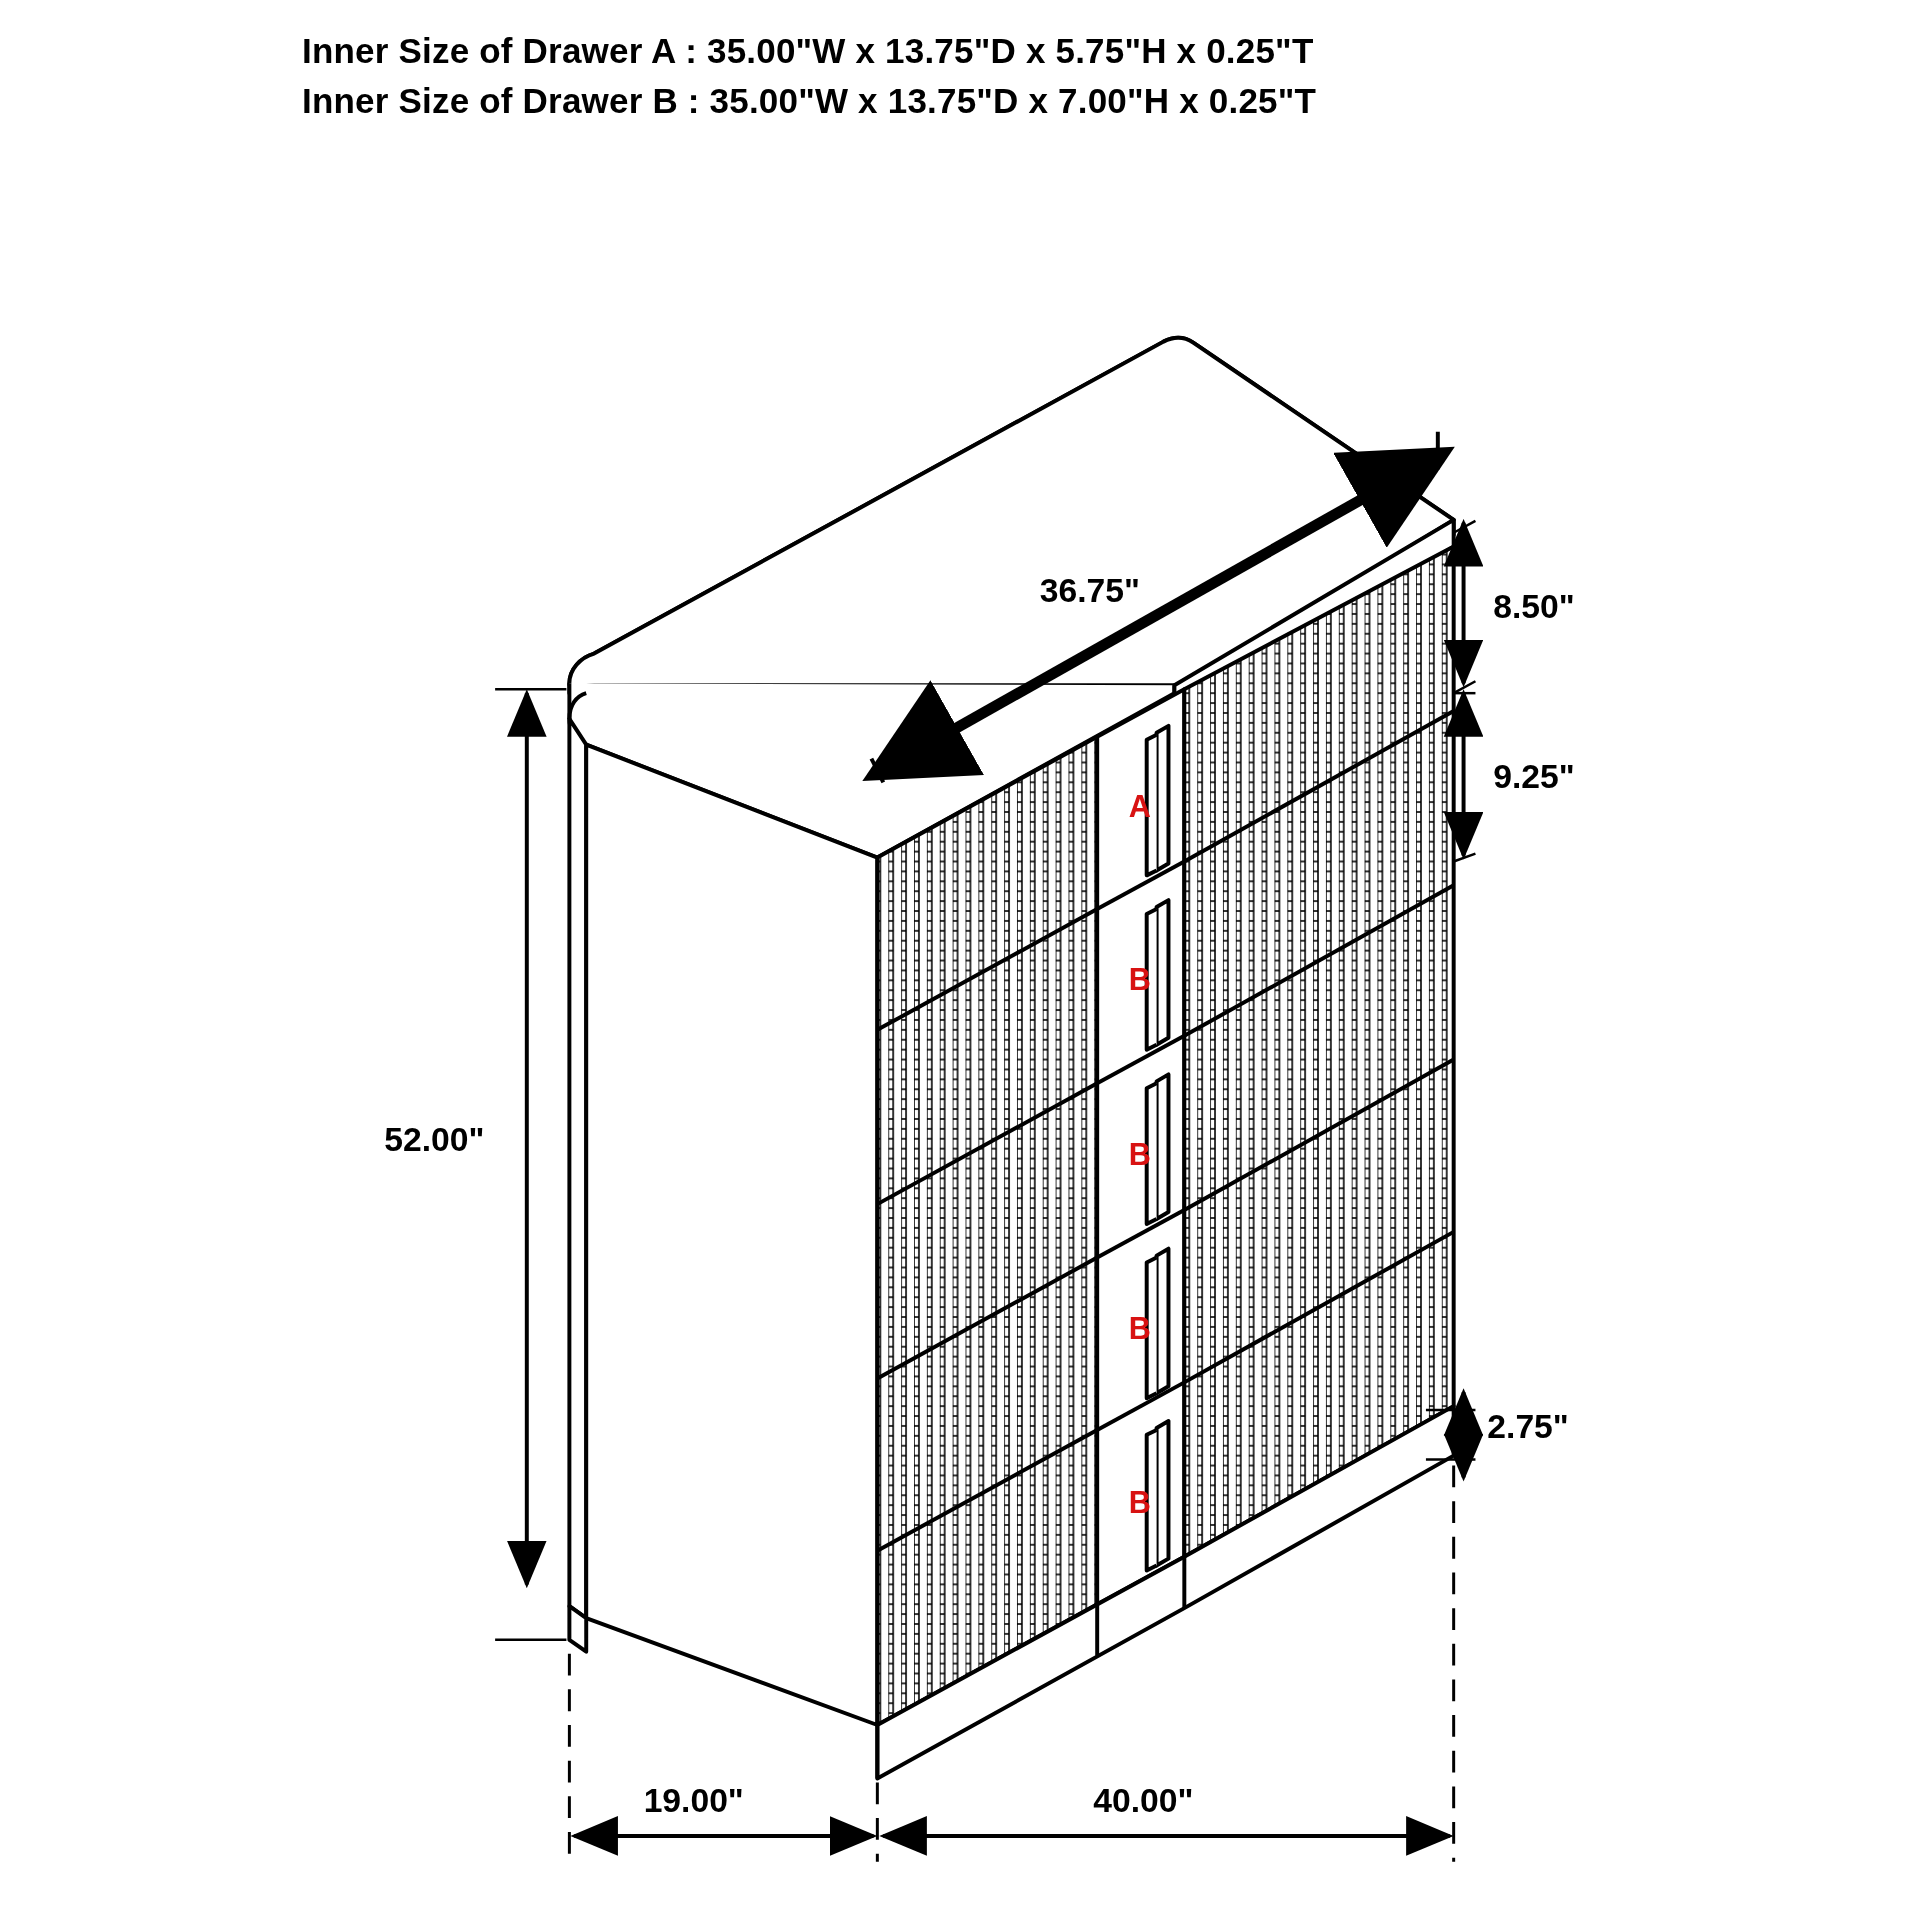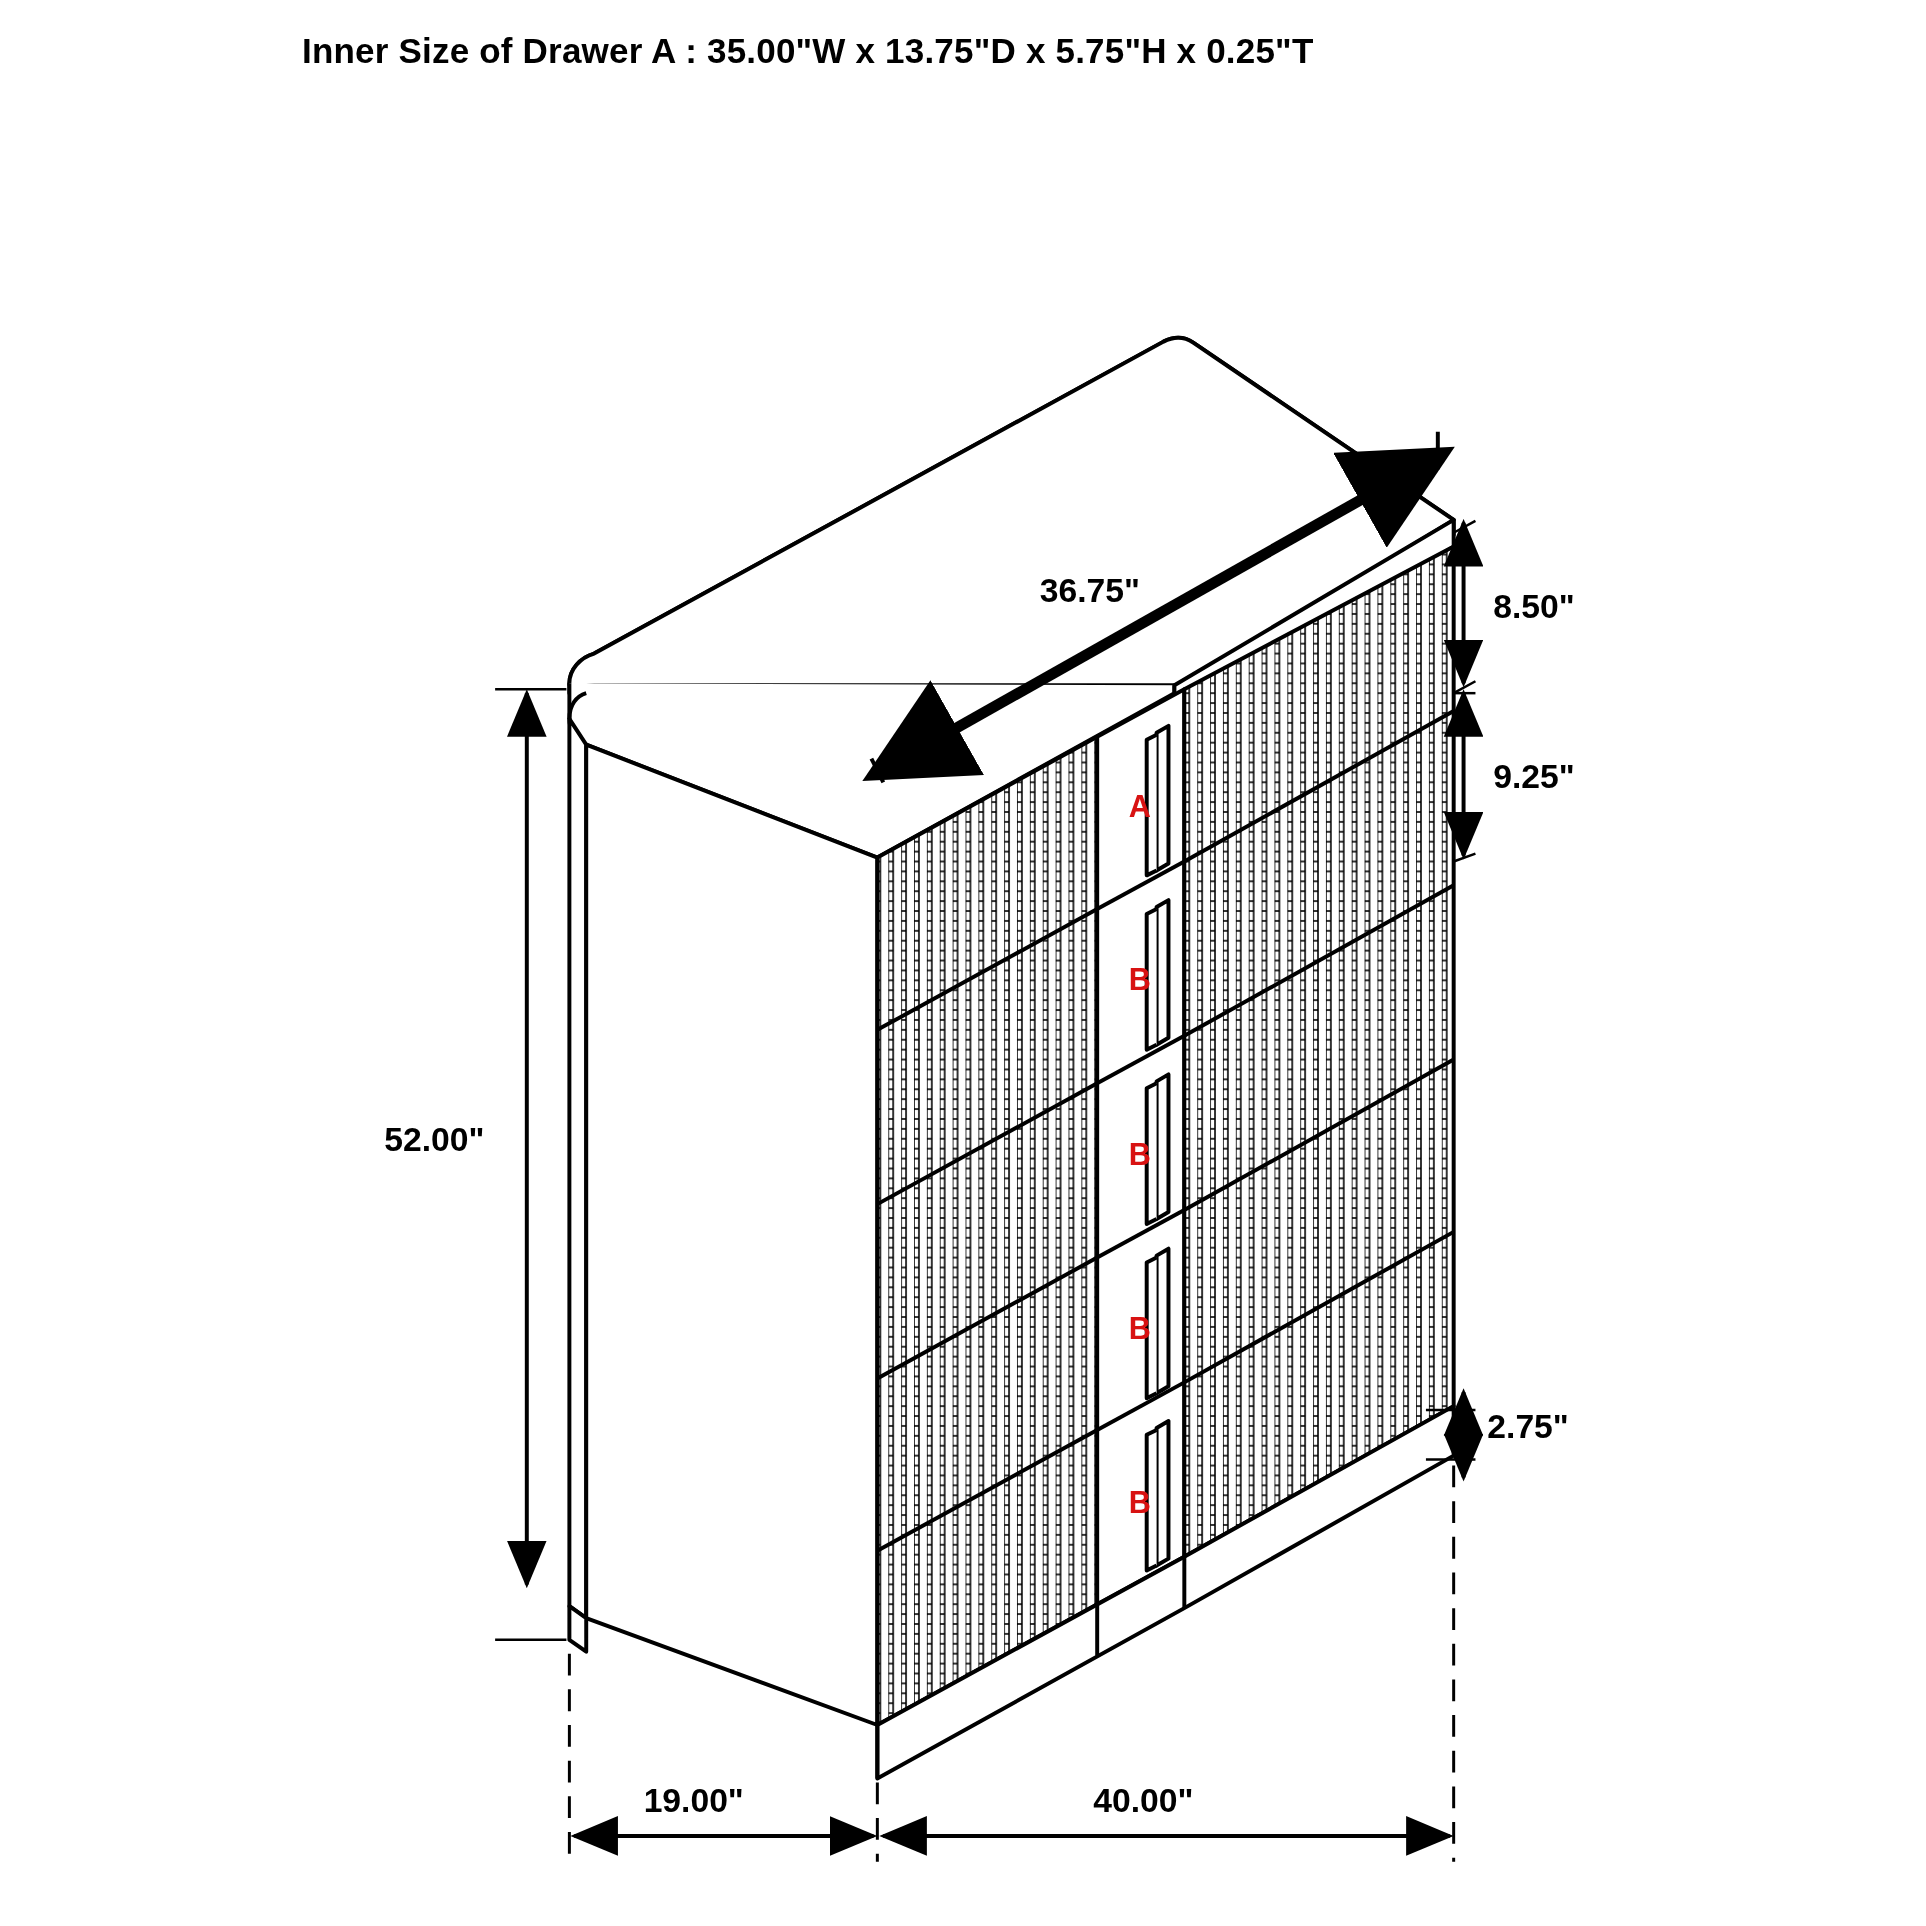--- a/index.html
+++ b/index.html
@@ -51,20 +51,21 @@
     fill: #d81212;
   }
 </style>
 </head>
 <body>
 
 <div id="sheet">
 
   <div class="spec-block">
     <span class="spec-line">Inner Size of Drawer A : 35.00"W x 13.75"D x 5.75"H x 0.25"T</span>
+    <span class="spec-line">Inner Size of Drawer B : 35.00"W x 13.75"D x 7.00"H x 0.25"T</span>
   </div>
 
   <svg class="diagram" viewBox="0 0 1946 1946">
 
     <defs>
       <marker id="arrHead" markerWidth="14" markerHeight="14" refX="11" refY="5" orient="auto" markerUnits="strokeWidth">
         <path d="M0,0 L12,5 L0,10 z" fill="#000000"></path>
       </marker>
       <marker id="arrHeadStart" markerWidth="14" markerHeight="14" refX="1" refY="5" orient="auto" markerUnits="strokeWidth">
         <path d="M12,0 L0,5 L12,10 z" fill="#000000"></path>

